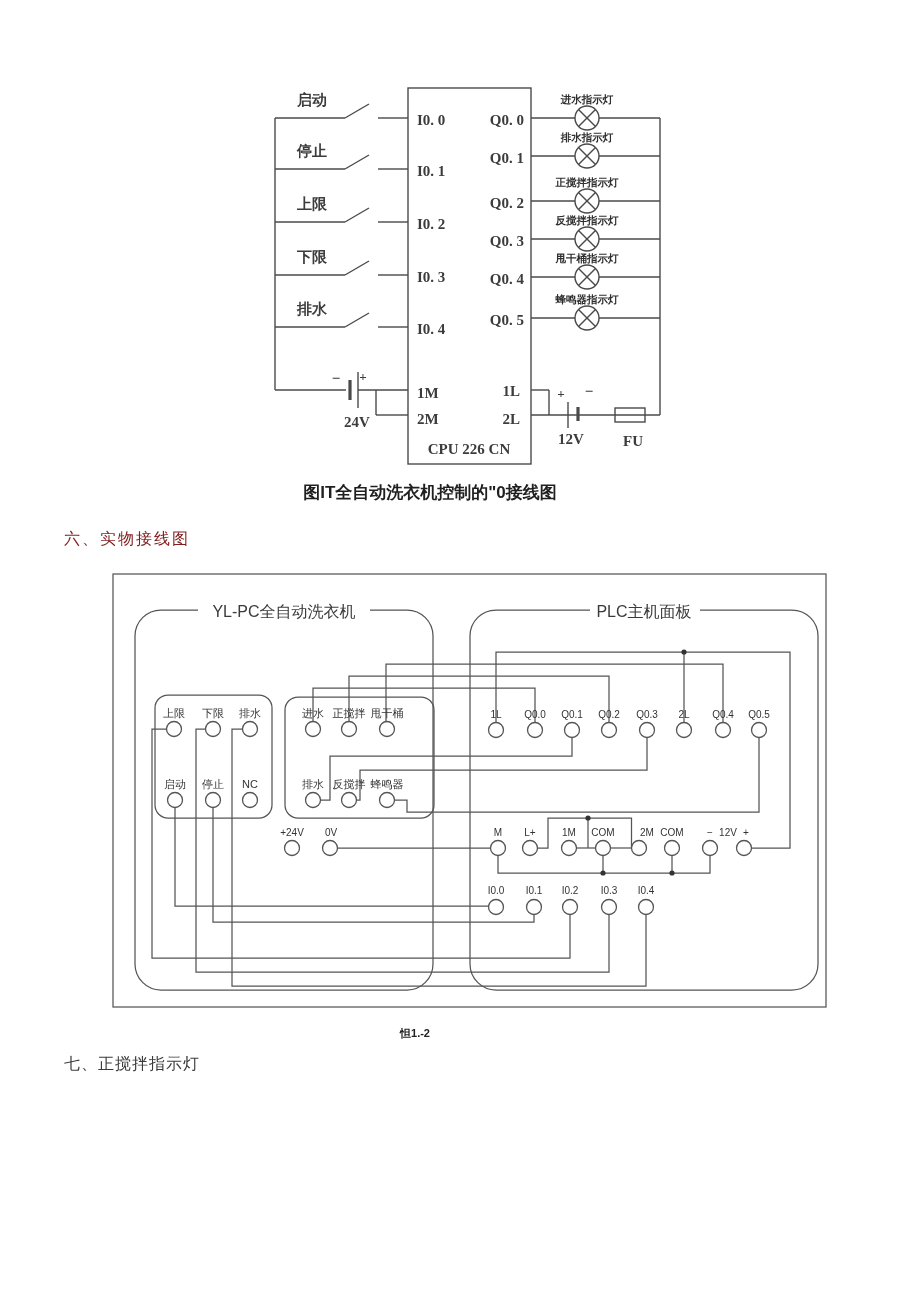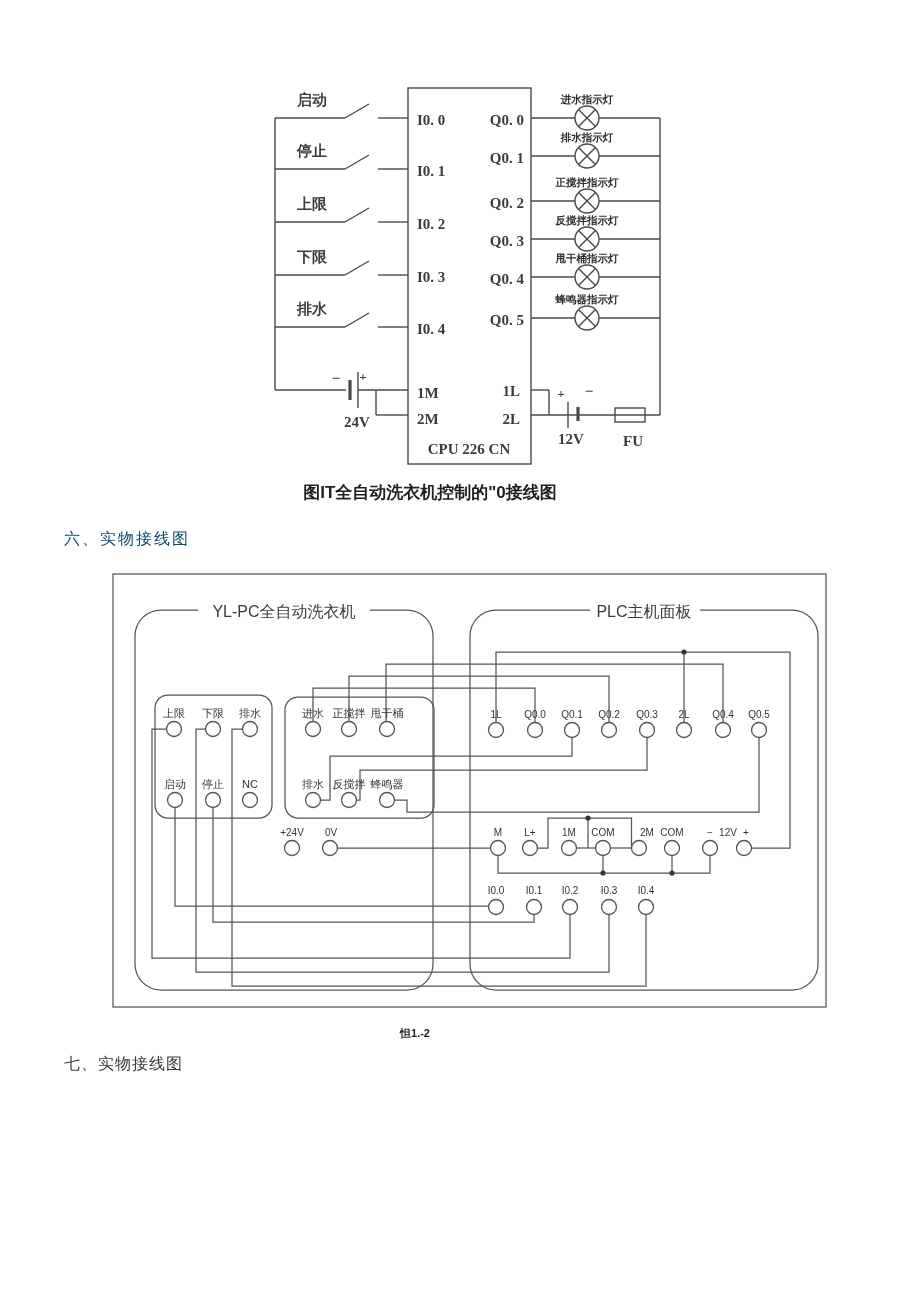--- a/index.html
+++ b/index.html
@@ -10,21 +10,21 @@
   .ser{font-family:"Liberation Serif","DejaVu Serif",serif;font-weight:600;}
   .cjk{font-weight:600;}
   .lamp-lab{font-size:10.5px;font-weight:700;fill:#2e2e2e;}
   .t15{font-size:15px;}
   .t13{font-size:13px;}
   .term{font-size:10px;fill:#333;}
   .term11{font-size:11px;fill:#333;}
   .boxtitle{font-size:16px;fill:#3a3a3a;}
   .caption1{position:absolute;left:250px;top:481px;width:360px;text-align:center;
             font-size:17px;font-weight:600;color:#1f1f1f;}
-  .h6{position:absolute;left:64px;top:529px;font-size:16px;color:#0c4a6e;letter-spacing:2px;}
+  .h6{position:absolute;left:64px;top:529px;font-size:16px;color:#7f1d1d;letter-spacing:2px;}
   .caption2{position:absolute;left:340px;top:1026px;width:150px;text-align:center;
             font-size:11px;font-weight:700;color:#222;}
   .h7{position:absolute;left:64px;top:1054px;font-size:16px;color:#3a3a3a;letter-spacing:1px;}
   .wire{stroke:#4a4a4a;stroke-width:1.4;fill:none;}
   .wire2{stroke:#555;stroke-width:1.25;fill:none;}
   .node{stroke:#555;stroke-width:1.3;fill:#fff;}
 </style>
 </head>
 <body>
 
@@ -290,15 +290,15 @@
       <text class="term" x="646" y="334" text-anchor="middle">I0.4</text>
       <circle class="node" cx="496" cy="347" r="7.5"></circle>
       <circle class="node" cx="534" cy="347" r="7.5"></circle>
       <circle class="node" cx="570" cy="347" r="7.5"></circle>
       <circle class="node" cx="609" cy="347" r="7.5"></circle>
       <circle class="node" cx="646" cy="347" r="7.5"></circle>
     </g>
   </svg>
 
   <div class="caption2">怛1.-2</div>
-  <div class="h7">七、实物接线图</div>
+  <div class="h7">七、正搅拌指示灯</div>
 
 </div>
 
 </body></html>

